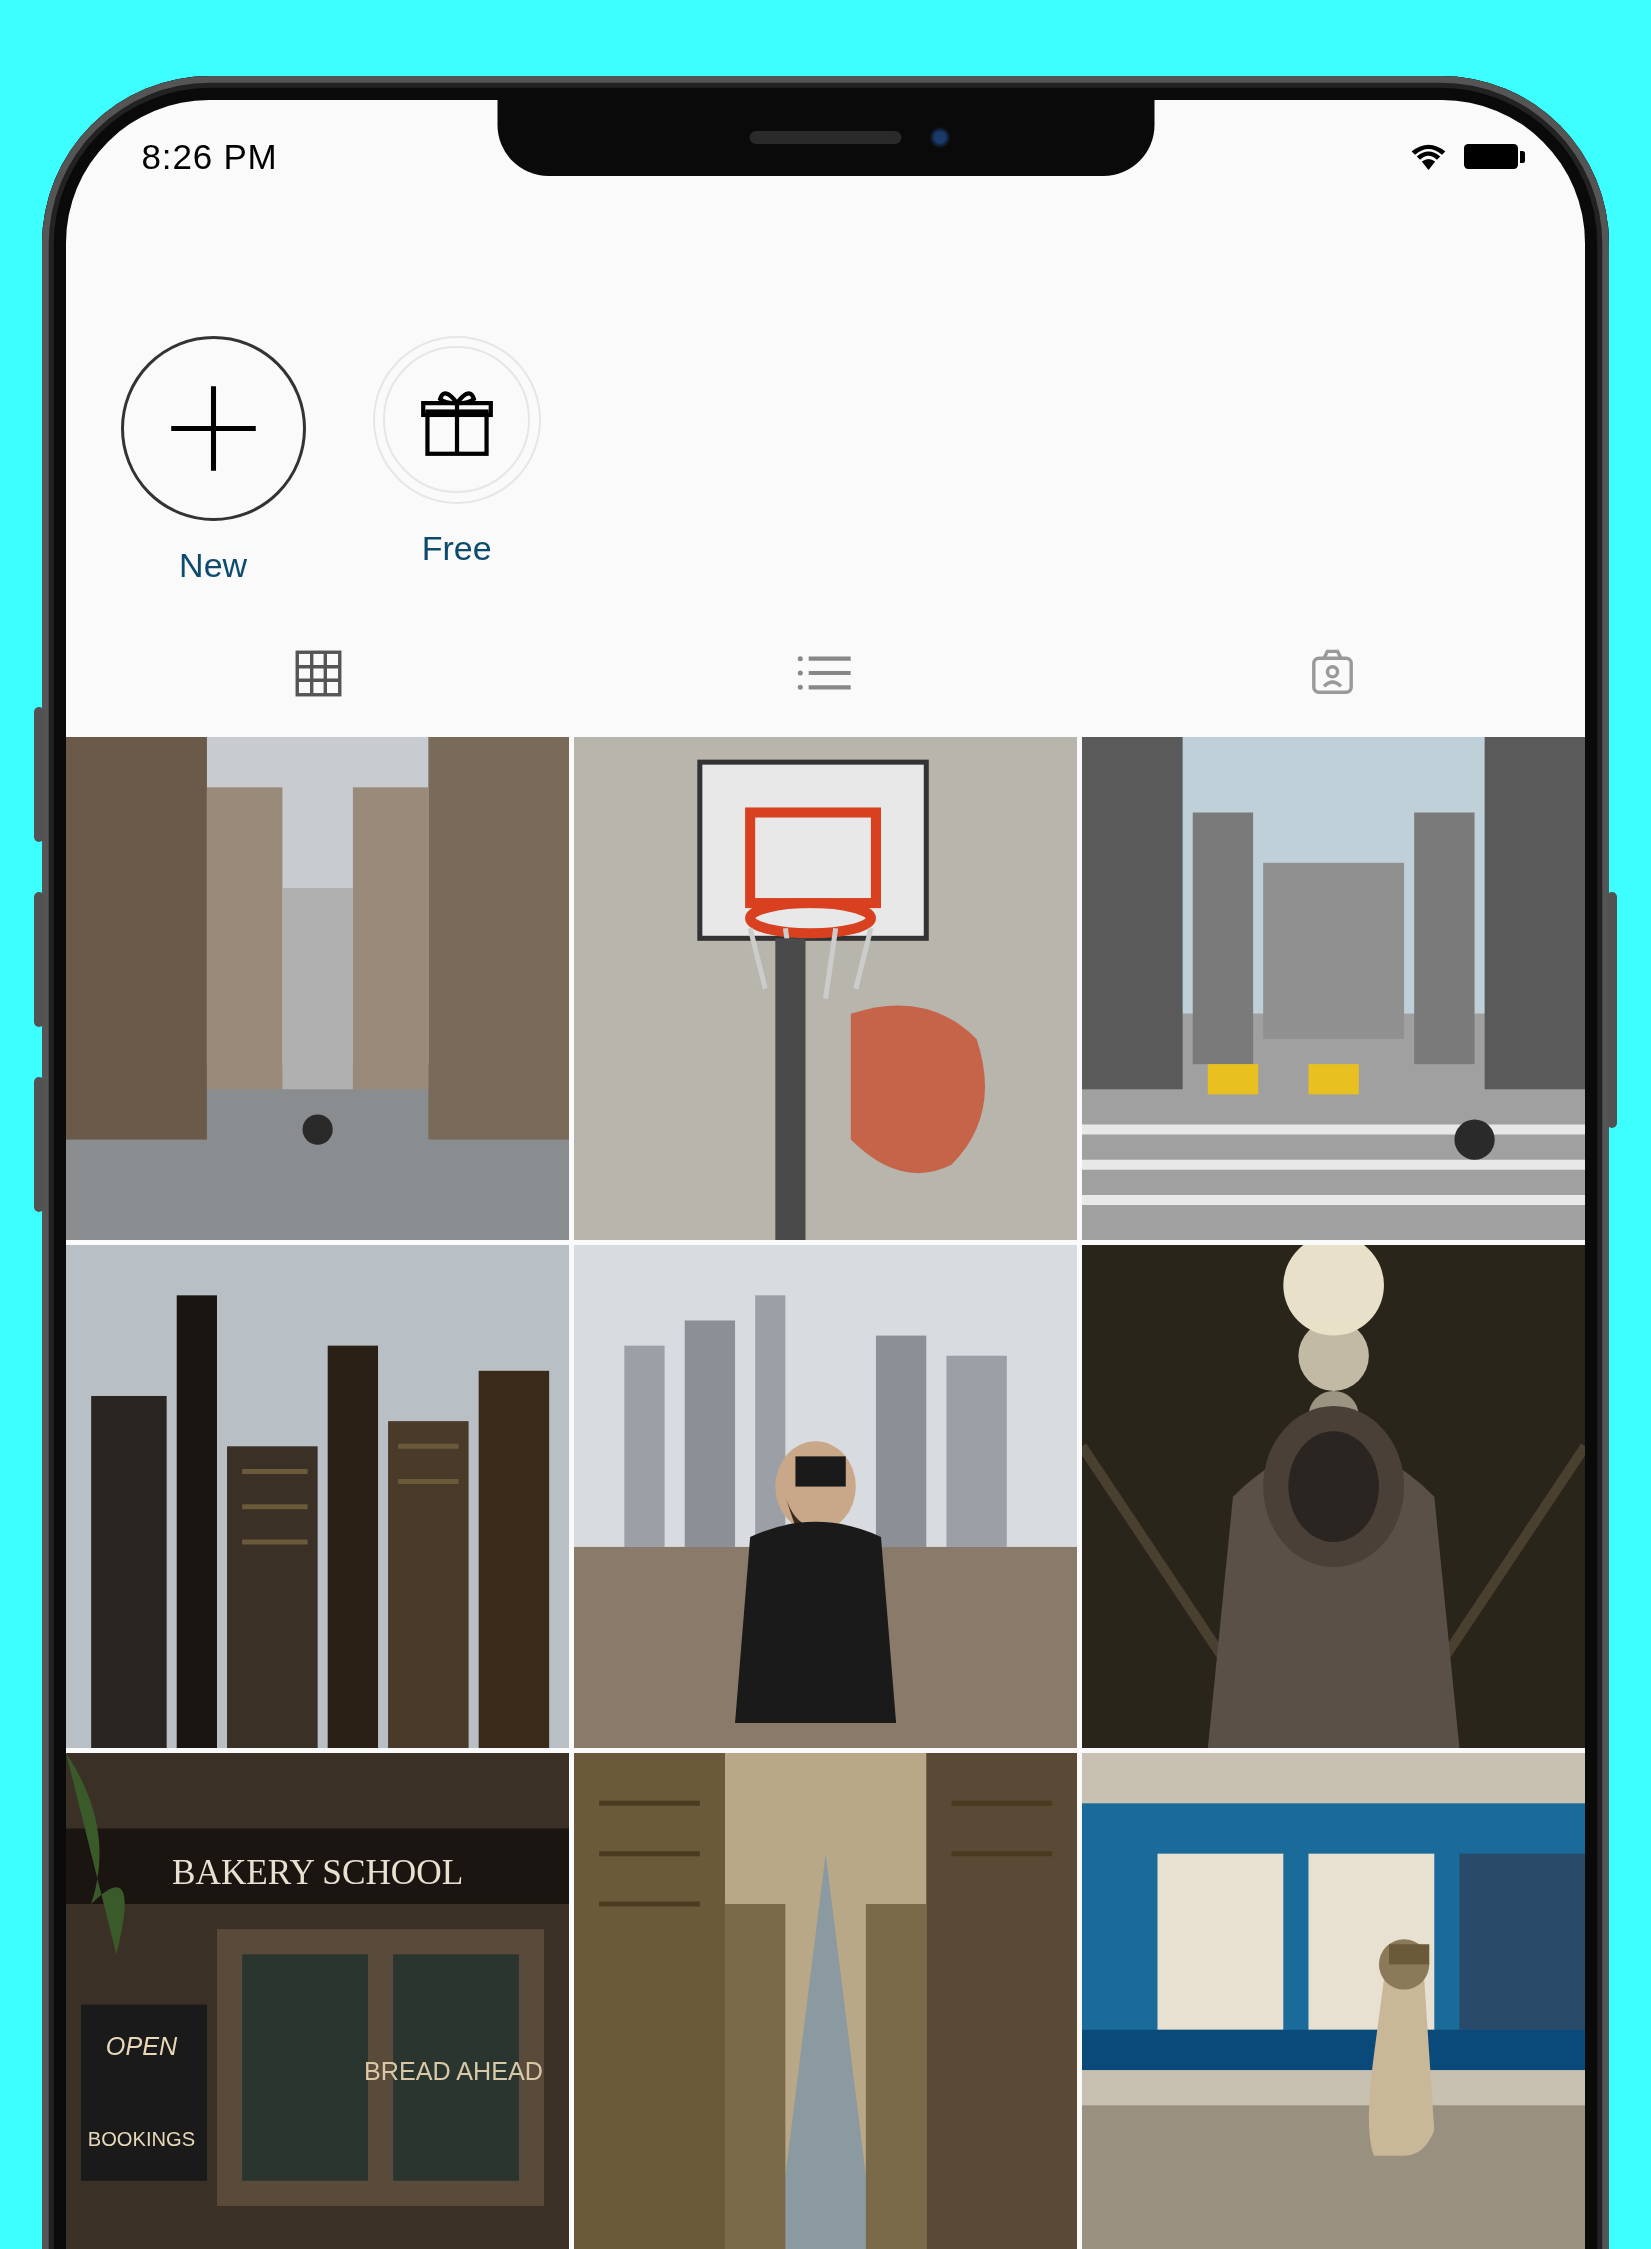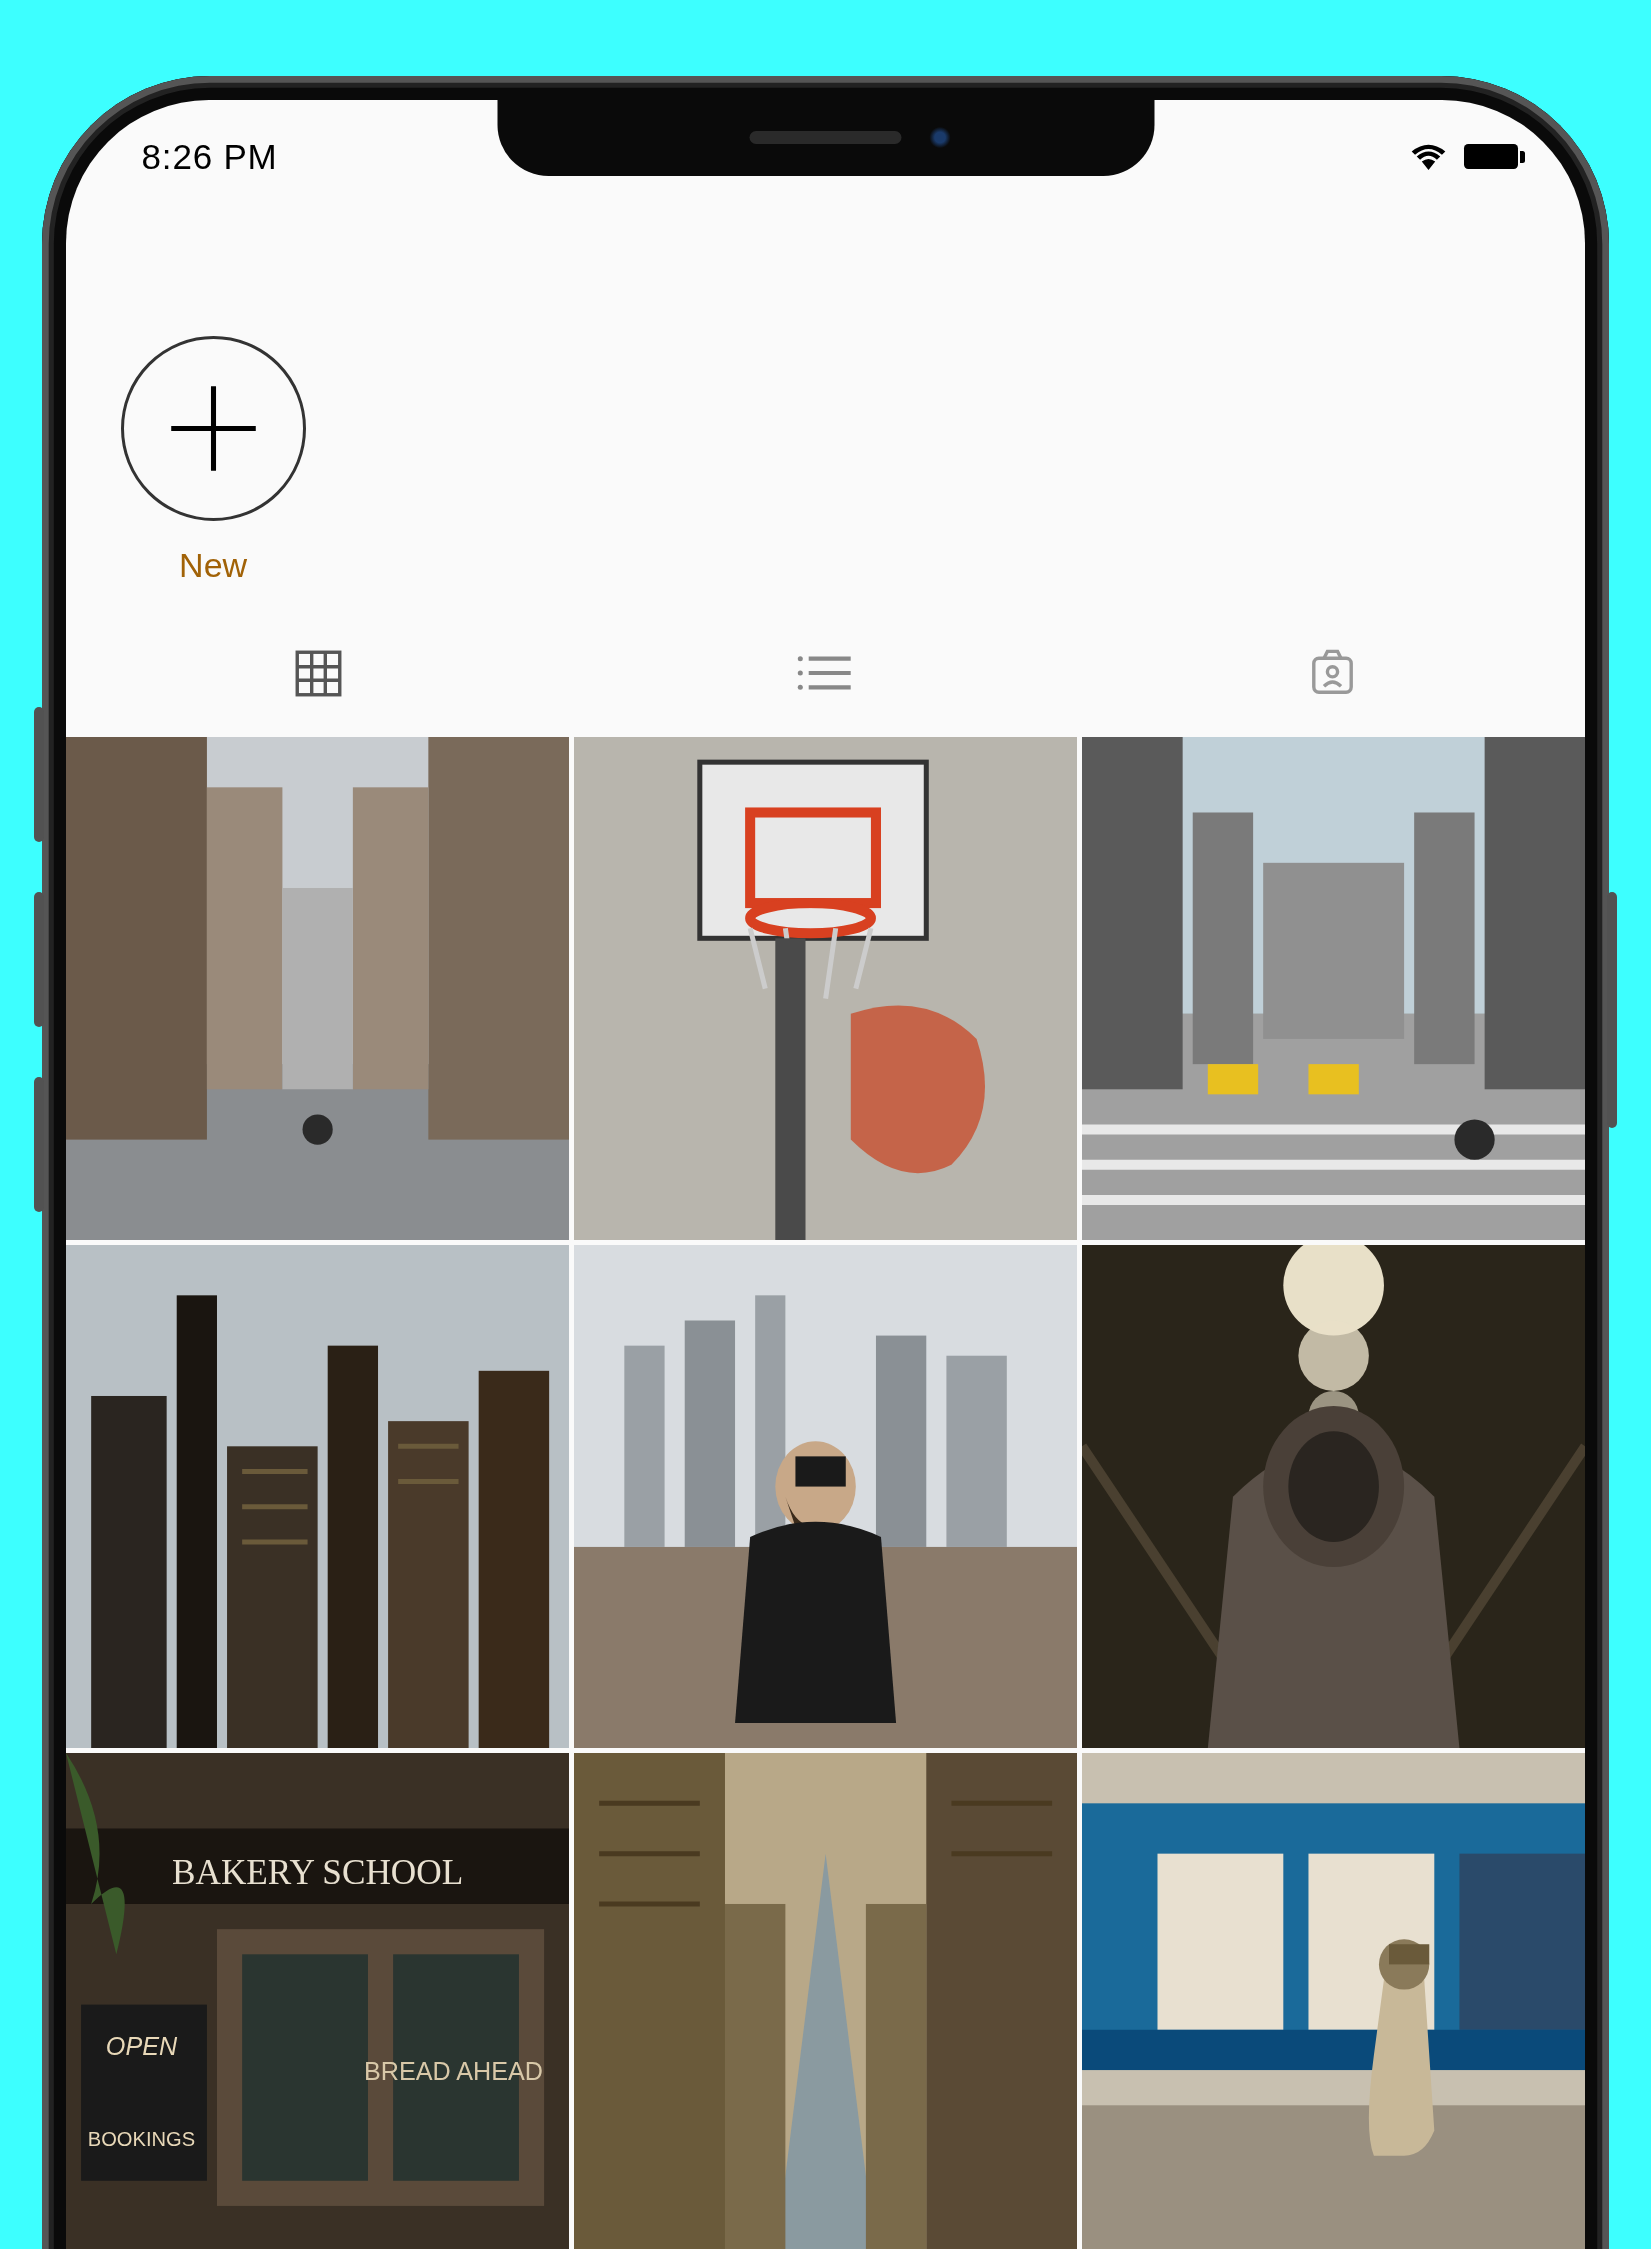--- a/index.html
+++ b/index.html
@@ -91,21 +91,21 @@
   border:2.5px solid #e6e6e6;
   position:relative;
 }
 .hl-ico:before {
   content:"";
   position:absolute;
   inset:8.4px;
   border:2.5px solid #e6e6e6;
   border-radius:50%;
 }
-.hl-label { font-size:34px; color:#a16207; font-weight:400; }
+.hl-label { font-size:34px; color:#0c4a6e; font-weight:400; }
 .tabbar {
   display:flex;
   padding:25px 0 34px 0;
 }
 .tab {
   flex:1;
   display:flex;
   align-items:center;
   justify-content:center;
   height:59px;
@@ -149,20 +149,30 @@
 
       <div class="hl">
         <div class="hl-circ hl-new">
           <svg width="93" height="93" viewBox="0 0 110 110">
               <path d="M55 5 V105 M5 55 H105" stroke="#000" stroke-width="6" fill="none"></path>
             </svg>
         </div>
         <span class="hl-label">New</span>
       </div>
 
+      <div class="hl">
+        <div class="hl-circ hl-ico">
+          <svg width="76" height="76" viewBox="0 0 90 90">
+              <rect x="10" y="35" width="70" height="50" fill="none" stroke="#000" stroke-width="5"></rect>
+              <rect x="5" y="25" width="80" height="14" fill="none" stroke="#000" stroke-width="5"></rect>
+              <path d="M45 25 V85 M45 25 Q30 5 25 20 Q30 25 45 25 M45 25 Q60 5 65 20 Q60 25 45 25" fill="none" stroke="#000" stroke-width="5"></path>
+            </svg>
+        </div>
+        <span class="hl-label">Free</span>
+      </div>
 
 
 
 
     </div>
 
     <div class="tabbar">
       <div class="tab">
         <svg width="51" height="51" viewBox="0 0 60 60">
             <rect x="5" y="5" width="50" height="50" fill="none" stroke="#555" stroke-width="4"></rect>

